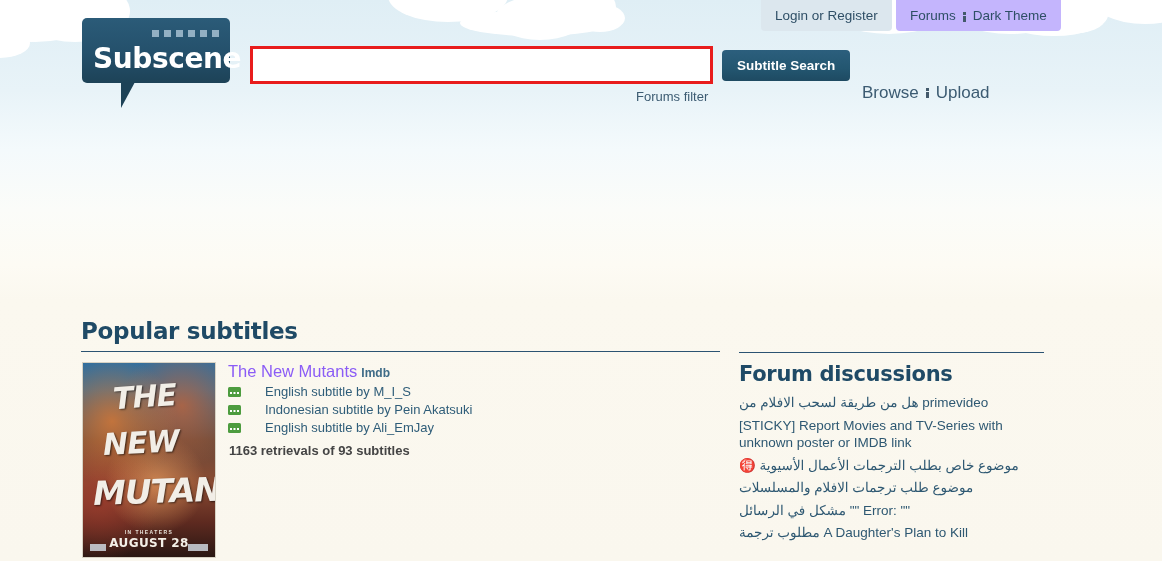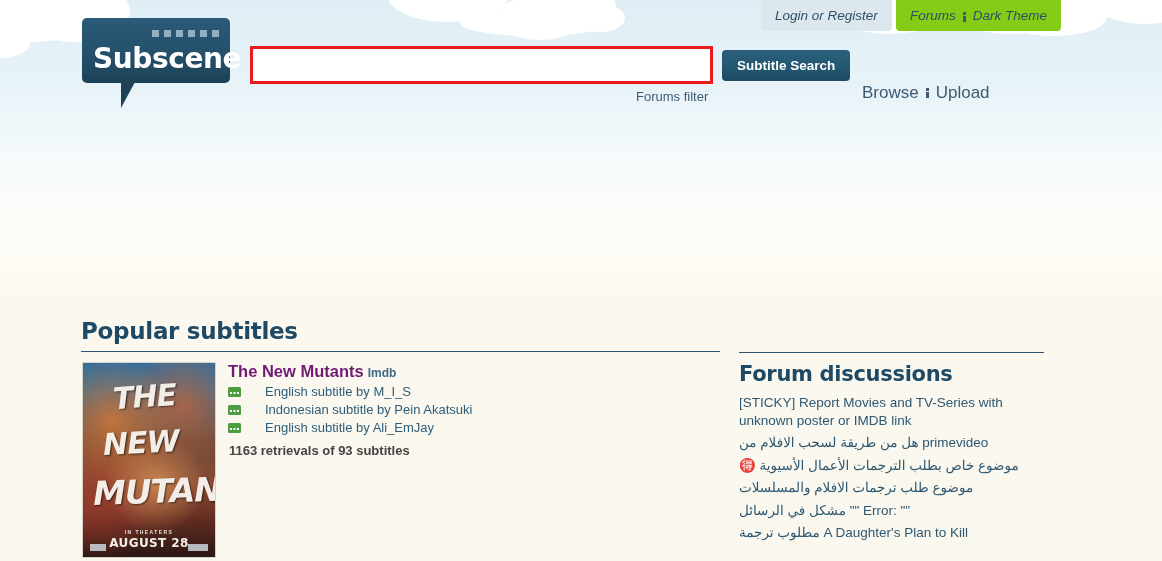--- a/index.html
+++ b/index.html
@@ -39,42 +39,41 @@
   }
 
   
   #topbar {
     position: absolute;
     top: 0;
     left: 0;
     width: 1162px;
     height: 31px;
     z-index: 6;
-    font-style: italic;
   }
   .topbox {
     position: absolute;
     top: 0;
     height: 31px;
     border-radius: 0 0 4px 4px;
     display: flex;
     align-items: center;
     justify-content: center;
     padding: 0 14px;
     font-size: 13.5px;
     color: #2f4f66;
     white-space: nowrap;
   }
   #login-box {
     left: 761px;
     background: #dce7ee;
   }
   #forums-box {
     left: 896px;
-    background: #84cc16;
+    background: #c4b5fd;
   }
   .topbox a {
     color: #2f4f66;
     text-decoration: none;
     cursor: pointer;
   }
   .dotsep {
     display: inline-block;
     width: 3px;
     height: 13px;
@@ -313,22 +312,22 @@
   #pbadge-r { right: 7px; width: 20px; }
 
   #movie-info {
     position: absolute;
     left: 228px;
     top: 362px;
     width: 480px;
   }
   #movie-title {
     font-size: 16.5px;
-    font-weight: bold;
-    color: #701a75;
+    font-weight: normal;
+    color: #8b5cf6;
     text-decoration: none;
     cursor: pointer;
   }
   #movie-imdb {
     font-size: 12px;
     font-weight: bold;
     color: #3e6b87;
     margin-left: 4px;
     text-decoration: none;
     cursor: pointer;
@@ -489,21 +488,21 @@
       <a class="sub-label">English subtitle by Ali_EmJay</a>
     </div>
 
     <div id="retrievals">1163 retrievals of 93 subtitles</div>
   </div>
 
   <div id="forum-rule" class="col-rule"></div>
   <div id="forum-heading" class="col-heading">Forum discussions</div>
 
   <div id="forum-list">
+    <a class="forum-item">هل من طريقة لسحب الافلام من primevideo</a>
     <a class="forum-item">[STICKY] Report Movies and TV-Series with unknown poster or IMDB link</a>
-    <a class="forum-item">هل من طريقة لسحب الافلام من primevideo</a>
     <a class="forum-item">🉐 موضوع خاص بطلب الترجمات الأعمال الأسيوية</a>
     <a class="forum-item">موضوع طلب ترجمات الافلام والمسلسلات</a>
     <a class="forum-item">مشكل في الرسائل "" Error: ""</a>
     <a class="forum-item">مطلوب ترجمة A Daughter's Plan to Kill</a>
   </div>
 
 </div>
 
 </body></html>

